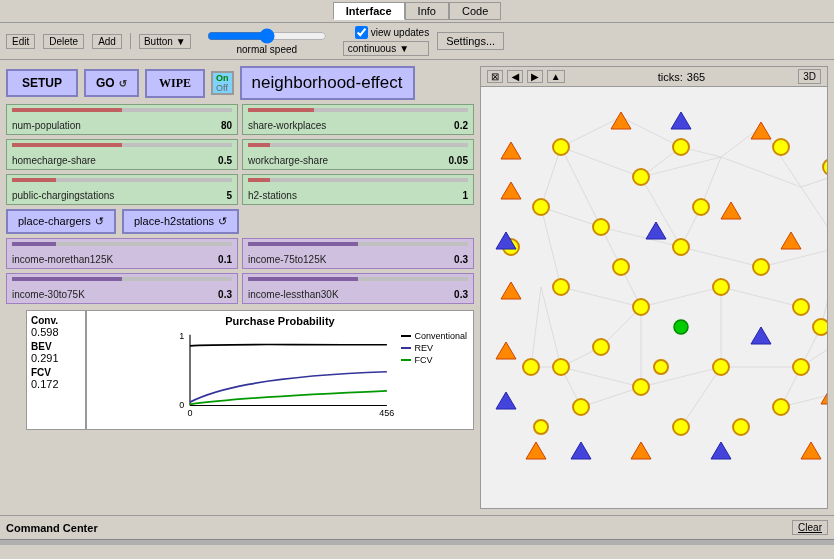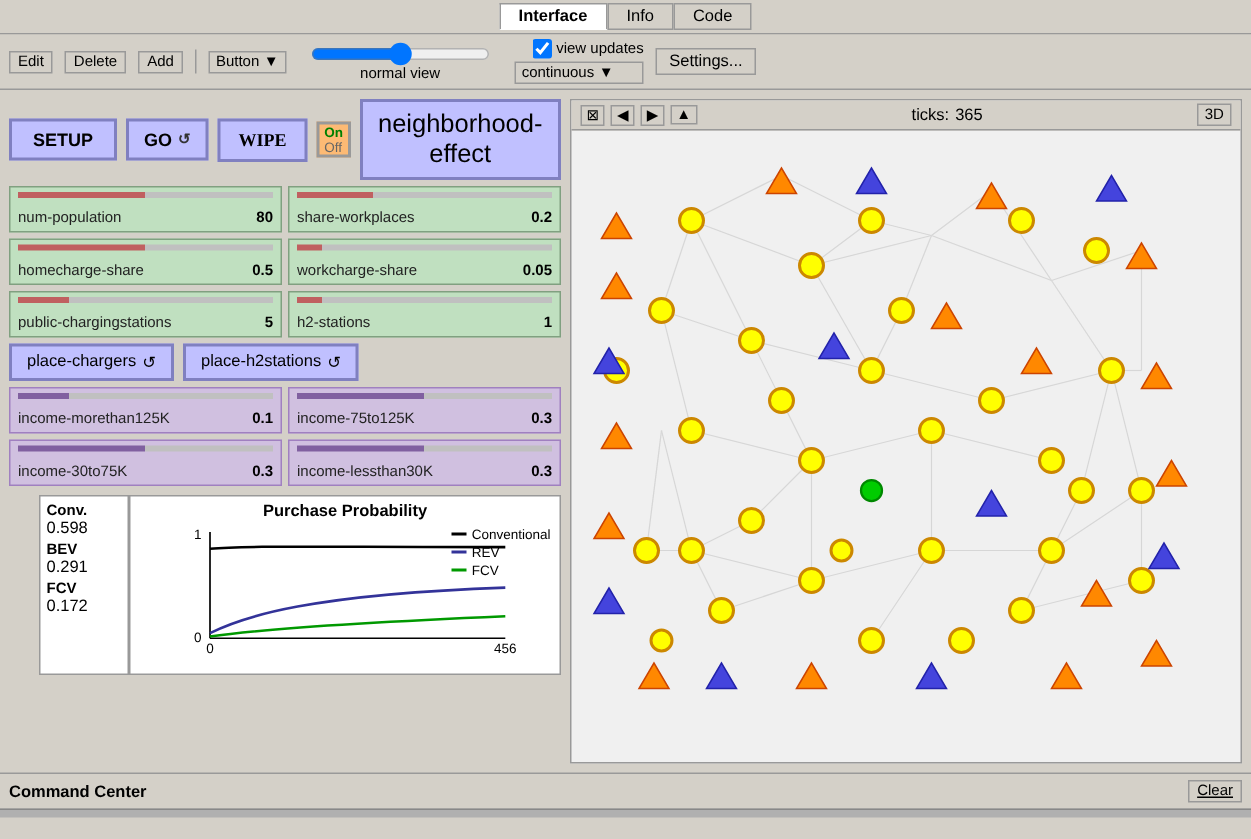--- a/index.html
+++ b/index.html
@@ -83,21 +83,21 @@
 
     
     .main-content {
       display: flex;
       height: calc(559px - 50px - 30px - 24px);
       background: #d4d0c8;
     }
 
     
     .left-panel {
-      width: 380px;
+      width: 480px;
       padding: 6px;
       display: flex;
       flex-direction: column;
       gap: 4px;
     }
 
     
     .button-row {
       display: flex;
       gap: 6px;
@@ -128,21 +128,21 @@
       padding: 5px 12px;
       font-size: 12px;
       font-weight: bold;
       cursor: pointer;
       font-family: Liberation Serif, serif;
     }
     .btn-toggle {
       display: flex;
       flex-direction: column;
       font-size: 9px;
-      background: #fdba74;
+      background: #7dd3fc;
       border: 2px solid #999;
       padding: 0 3px;
     }
     .btn-toggle .on { color: green; font-weight: bold; }
     .btn-toggle .off { color: #666; }
     .btn-neighborhood {
       background: #c0c0ff;
       border: 2px solid #8080c0;
       padding: 5px 10px;
       font-size: 17px;
@@ -355,21 +355,21 @@
   <button class="toolbar-btn">Edit</button>
   <button class="toolbar-btn">Delete</button>
   <button class="toolbar-btn">Add</button>
   <div class="toolbar-separator"></div>
   <div style="display:flex;align-items:center;border:1px solid #999;padding:1px 4px;background:#d4d0c8;font-size:10px;">
     <span>Button</span>
     <span style="margin-left:3px;">▼</span>
   </div>
   <div class="speed-section">
     <input type="range" class="speed-slider" value="50" min="0" max="100" style="">
-    <span class="speed-label">normal view</span>
+    <span class="speed-label">normal speed</span>
   </div>
   <div class="view-updates">
     <div class="checkbox-row">
       <input type="checkbox" checked="" style="">
       <span>view updates</span>
     </div>
     <div style="display:flex;align-items:center;border:1px solid #999;padding:1px 4px;background:#d4d0c8;font-size:10px;">
       <span>continuous</span>
       <span style="margin-left:3px;">▼</span>
     </div>

